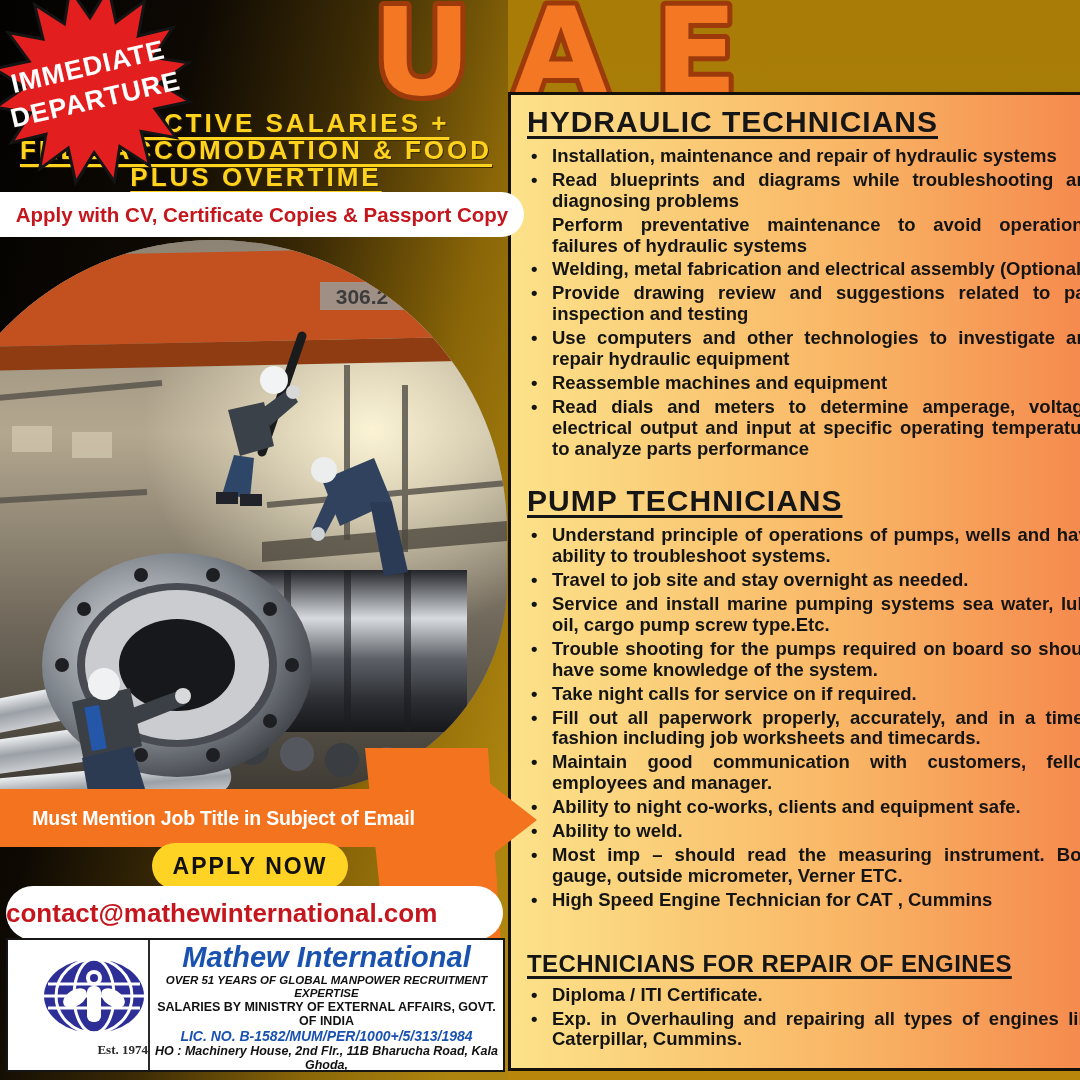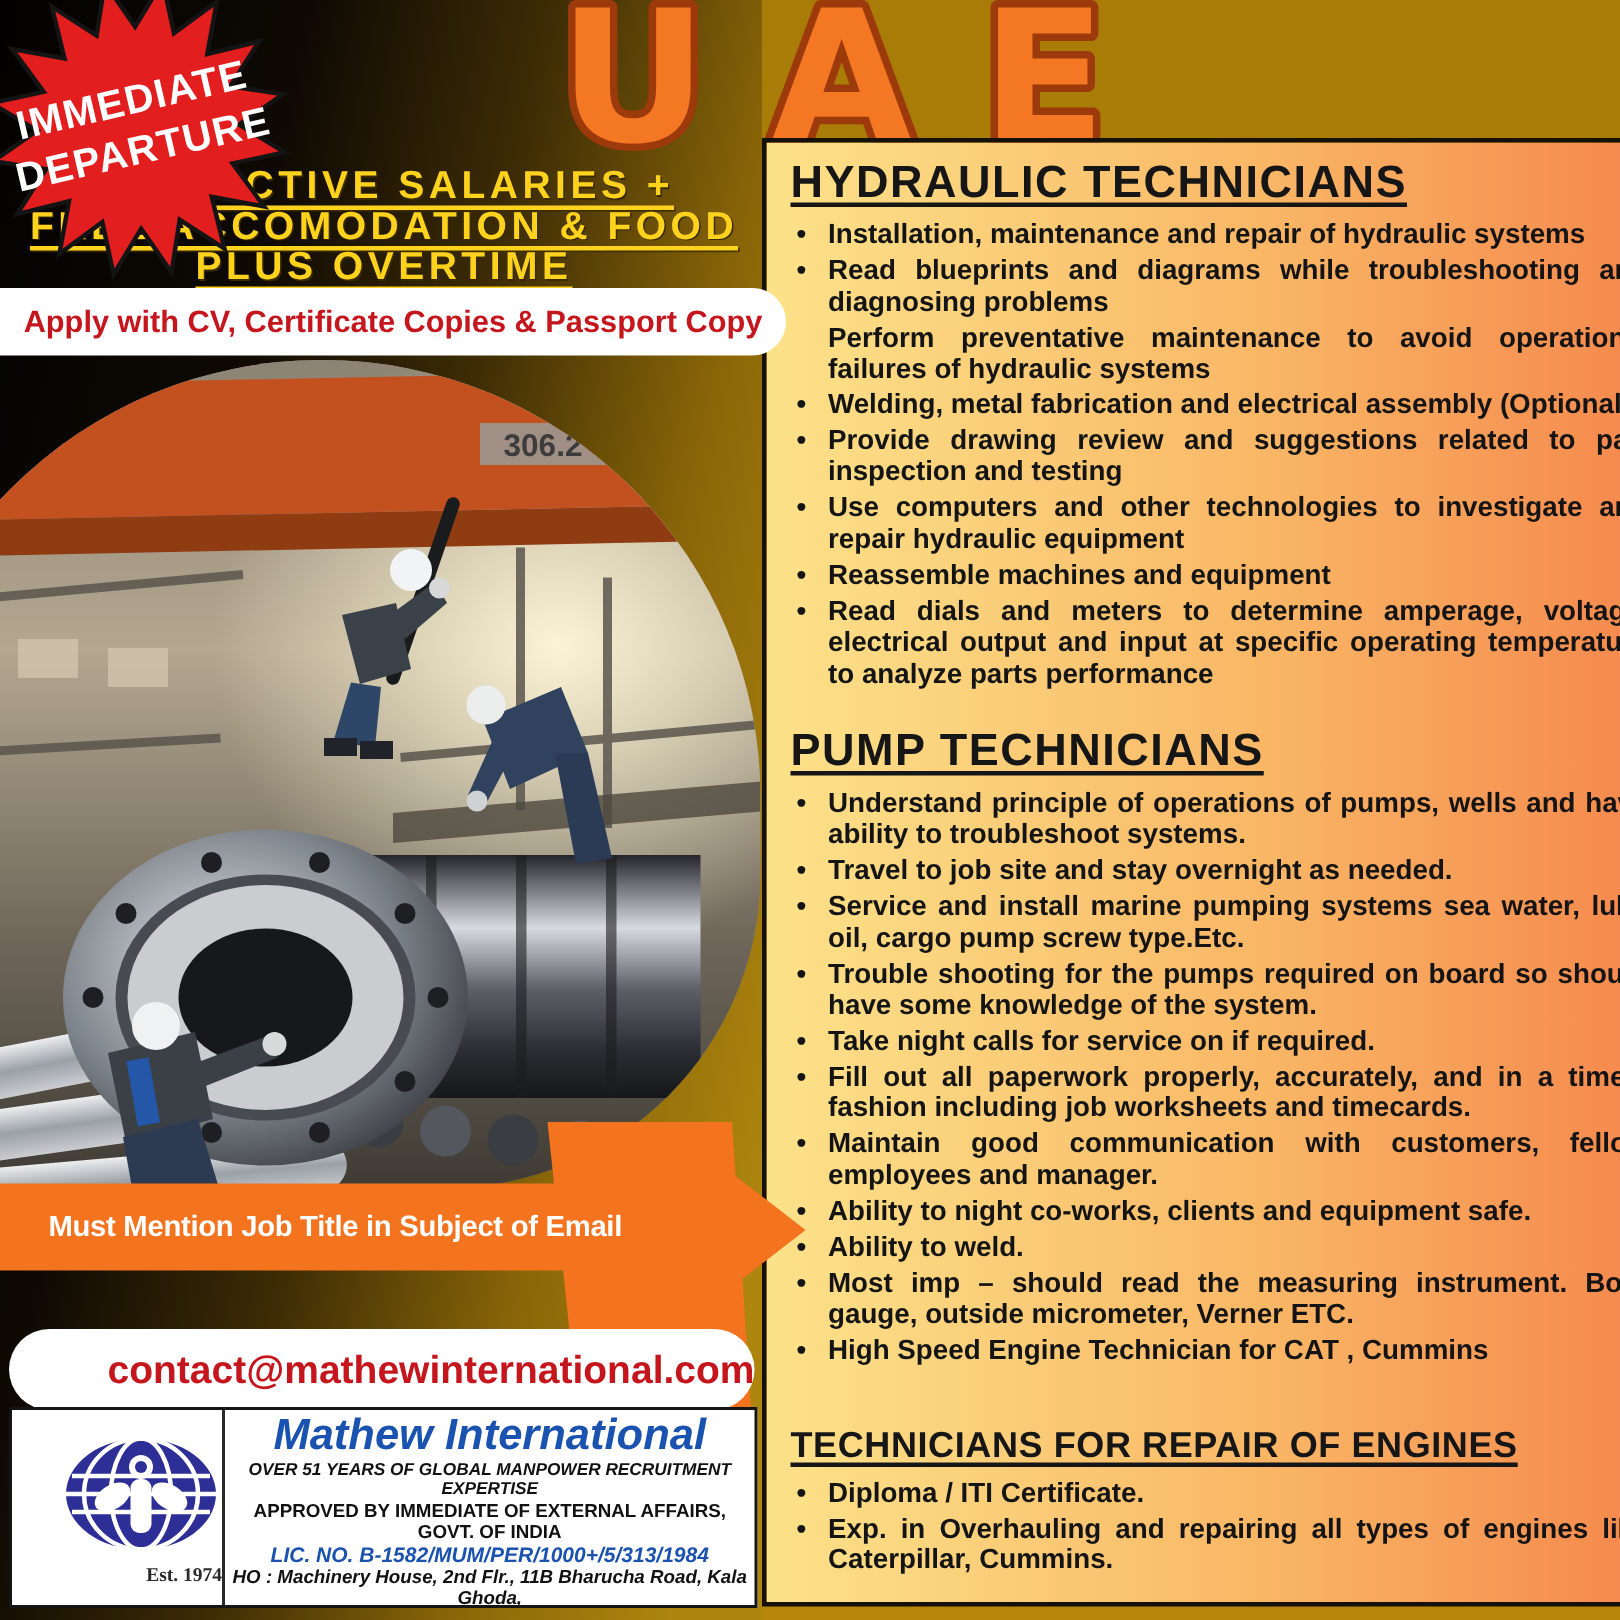--- a/index.html
+++ b/index.html
@@ -37,21 +37,21 @@
   .band-text{position:absolute;left:0;top:789px;width:447px;height:58px;z-index:4;
         display:flex;align-items:center;justify-content:center;}
   .band-text span{color:#fff;font-weight:bold;font-size:19.5px;letter-spacing:-0.2px;white-space:nowrap;}
   
   .apply-now{position:absolute;left:152px;top:843px;width:196px;height:46px;background:#ffd324;
         border-radius:24px;z-index:5;display:flex;align-items:center;justify-content:center;
         border:none;cursor:pointer;}
   .apply-now span{color:#111;font-weight:bold;font-size:23px;letter-spacing:2px;}
   
   .email-pill{position:absolute;left:6px;top:886px;width:497px;height:54px;background:#fff;
-        border-radius:28px;z-index:5;display:flex;align-items:center;justify-content:flex-end;}
+        border-radius:28px;z-index:5;display:flex;align-items:center;justify-content:flex-start;}
   .email-pill span{color:#c4161c;font-weight:bold;font-size:26px;white-space:nowrap;}
   
   .logo-box{position:absolute;left:6px;top:938px;width:499px;height:134px;background:#fff;
         border:2px solid #151515;box-sizing:border-box;z-index:5;display:flex;}
   .logo-cell{flex:0 0 140px;border-right:2px solid #2a2a2a;display:flex;flex-direction:column;
         align-items:flex-end;justify-content:center;padding-top:4px;}
   .est{font-size:13px;font-weight:bold;color:#2b2b2b;margin-top:2px;font-family:"Liberation Serif",serif;}
   .info-cell{flex:1;text-align:center;padding:2px 4px;overflow:hidden;}
   .co-name{color:#1a52b0;font-weight:bold;font-style:italic;font-size:29px;line-height:31px;}
   .co-l1{font-size:11.5px;font-weight:bold;font-style:italic;color:#111;line-height:13px;margin-top:1px;}
@@ -232,20 +232,23 @@
 
   <svg class="cta-arrow" viewBox="0 0 545 282">
     <polygon points="365,8 488,8 505,265 392,265" fill="#f4731f"></polygon>
     <polygon points="462,22 462,138 537,80" fill="#f4731f"></polygon>
     <rect x="0" y="49" width="447" height="58" fill="#f4731f"></rect>
   </svg>
   <div class="band-text">
     <span>Must Mention Job Title in Subject of Email</span>
   </div>
 
+  <button class="apply-now">
+    <span>APPLY NOW</span>
+  </button>
 
   <div class="email-pill">
     <span>contact@mathewinternational.com</span>
   </div>
 
   <div class="logo-box">
     <div class="logo-cell">
       <svg width="108" height="84" viewBox="0 0 108 84">
         <ellipse cx="54" cy="40" rx="50" ry="37" fill="#2d2f96"></ellipse>
         <g stroke="#fff" stroke-width="3" fill="none">
@@ -259,21 +262,21 @@
           <circle cx="54" cy="22" r="4" fill="#2d2f96"></circle>
         <rect x="47" y="30" width="14" height="36" rx="6" fill="#fff"></rect>
         <ellipse cx="35" cy="42" rx="13" ry="8" fill="#fff" transform="rotate(-32 35 42)"></ellipse>
         <ellipse cx="73" cy="42" rx="13" ry="8" fill="#fff" transform="rotate(32 73 42)"></ellipse>
       </svg>
       <div class="est">Est. 1974</div>
     </div>
     <div class="info-cell">
       <div class="co-name">Mathew International</div>
       <div class="co-l1">OVER 51 YEARS OF GLOBAL MANPOWER RECRUITMENT EXPERTISE</div>
-      <div class="co-l2">APPROVED BY IMMEDIATE OF EXTERNAL AFFAIRS, GOVT. OF INDIA</div>
+      <div class="co-l2">SALARIES BY MINISTRY OF EXTERNAL AFFAIRS, GOVT. OF INDIA</div>
       <div class="co-lic">LIC. NO. B-1582/MUM/PER/1000+/5/313/1984</div>
       <div class="co-addr">HO : Machinery House, 2nd Flr., 11B Bharucha Road, Kala Ghoda,</div>
 
     </div>
   </div>
 
   <div class="job-col">
 
     <div class="col-section">
       <h2>HYDRAULIC TECHNICIANS</h2>

